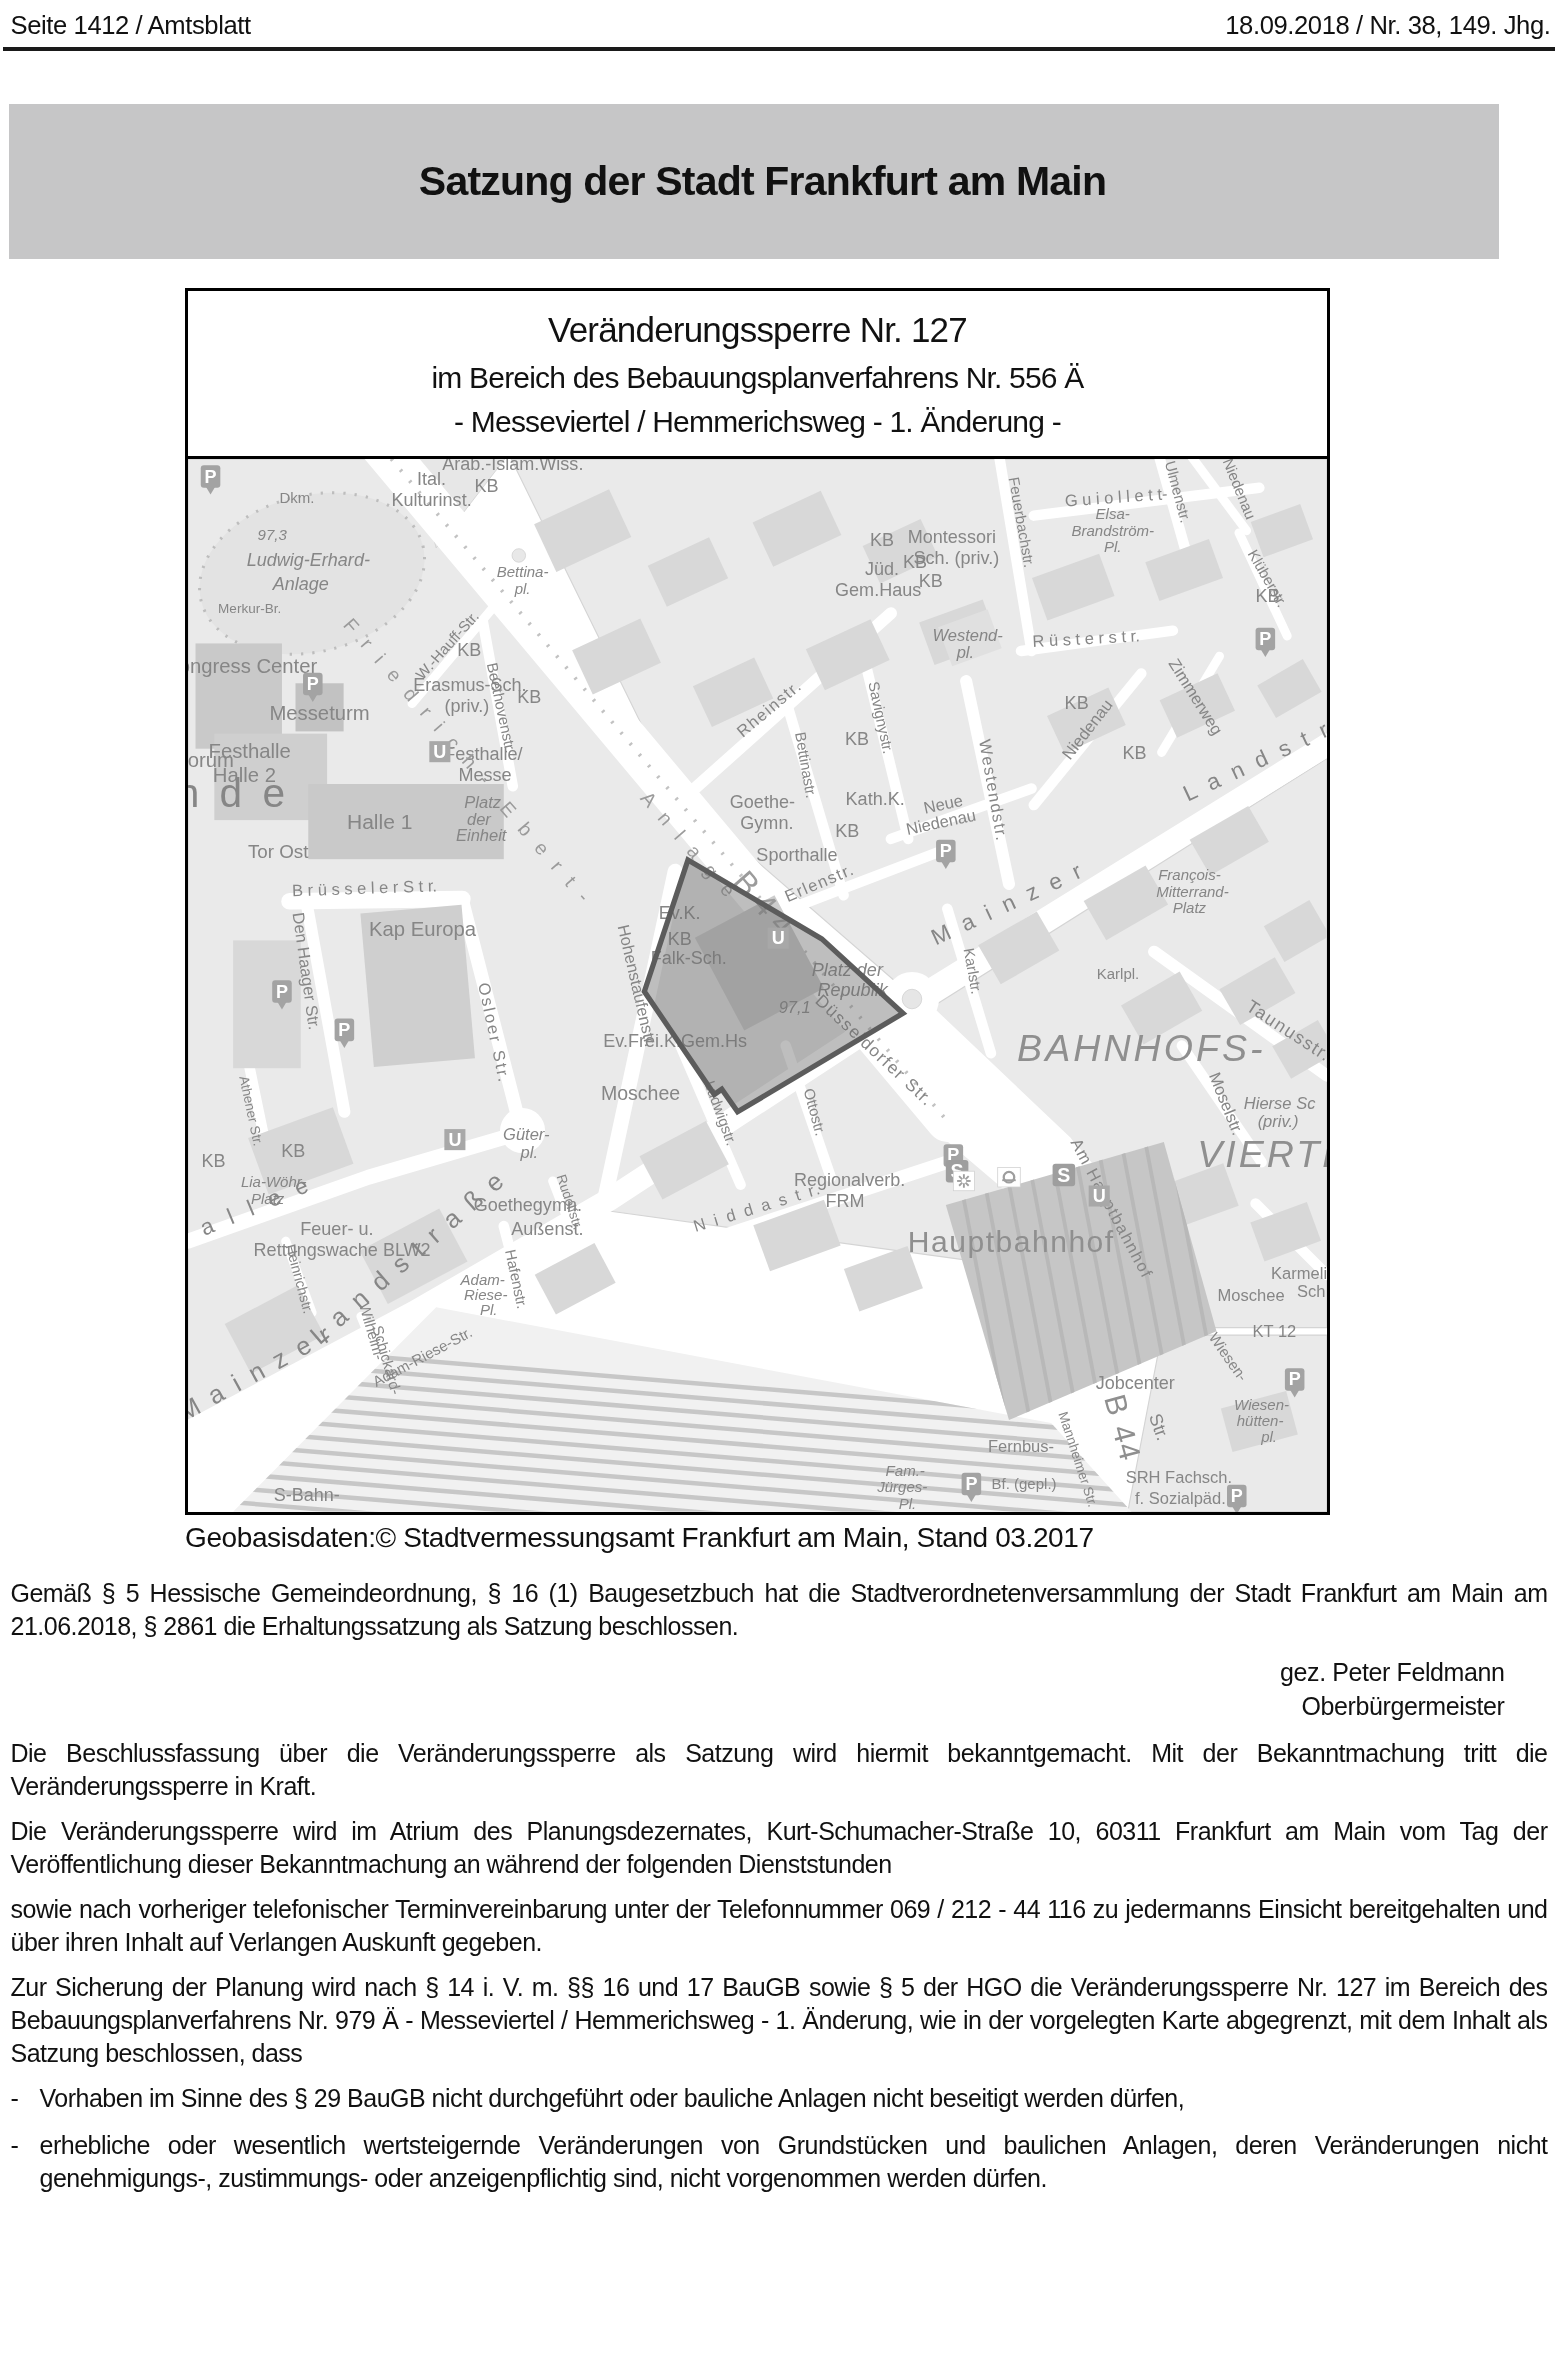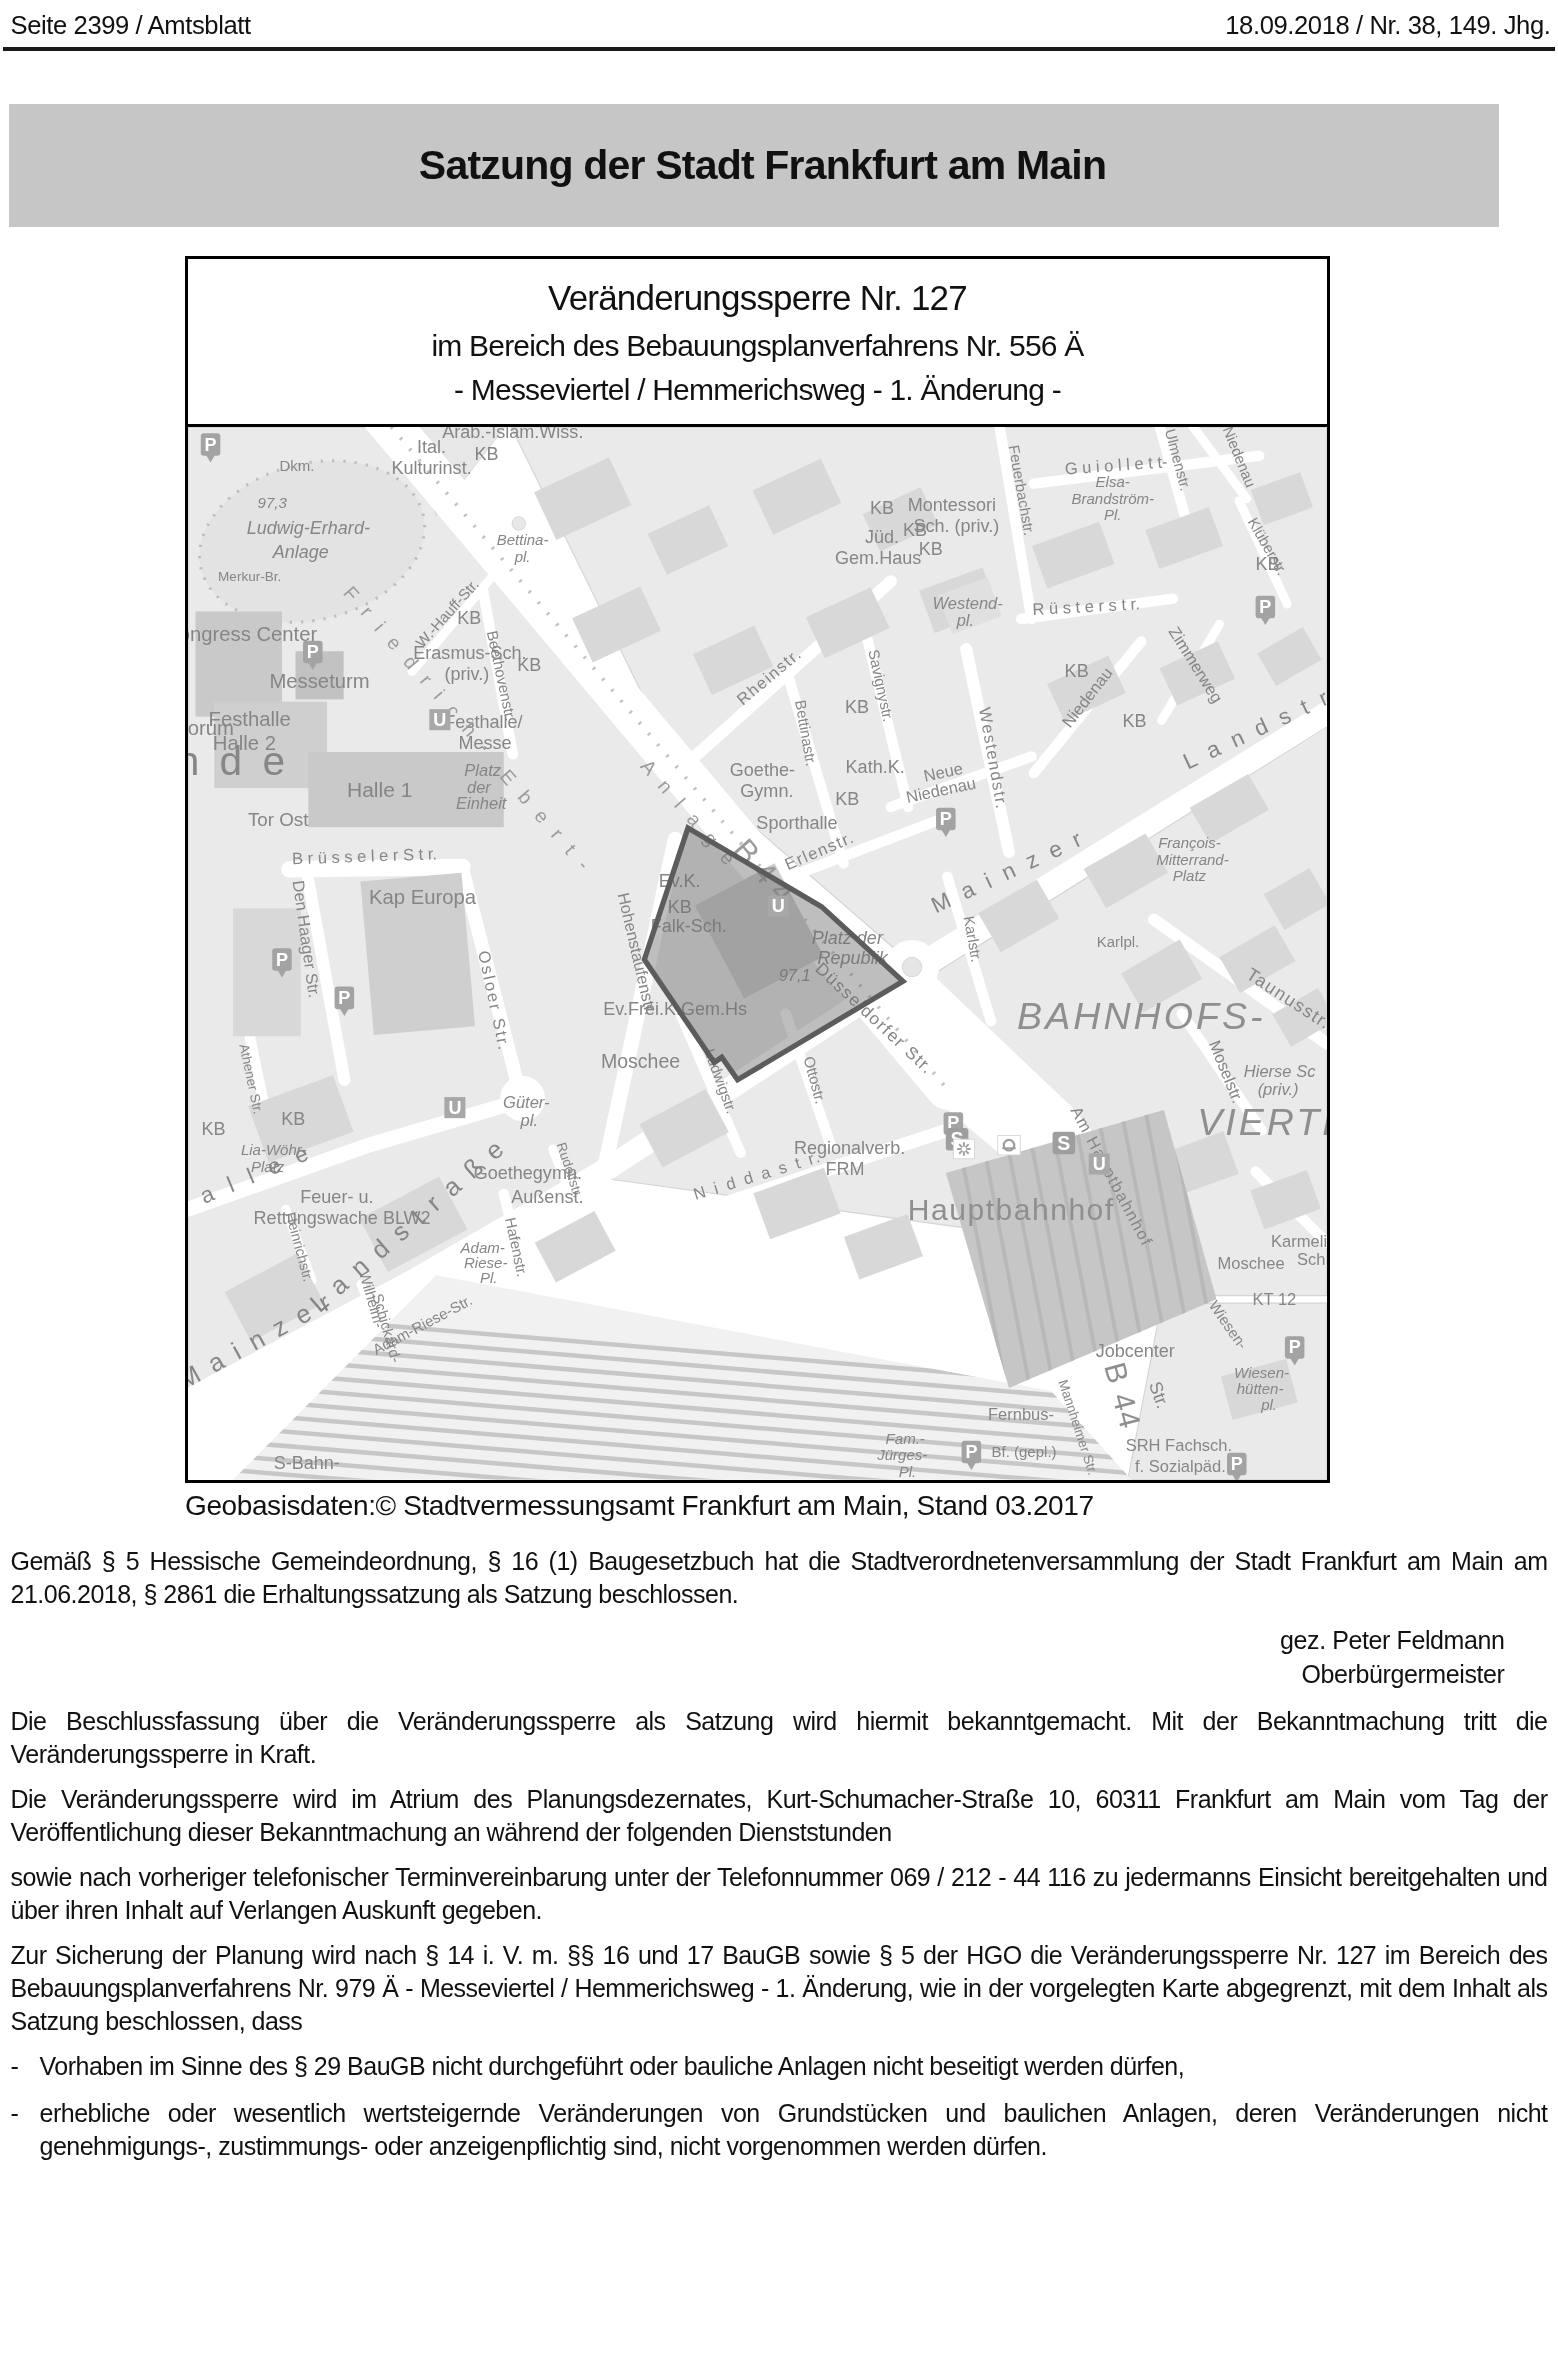--- a/index.html
+++ b/index.html
@@ -1,19 +1,19 @@
 <!DOCTYPE html>
 <html style="font-size:12px"><head>
 <meta charset="utf-8">
 <style>
   html,body{margin:0;padding:0;background:#ffffff;}
   body{width:1558px;height:2377px;position:relative;font-family:"Liberation Sans",sans-serif;color:#111;}
   .hdr{display:flex;justify-content:space-between;padding:10.5px 7.5px 0 10.5px;font-size:25.6px;letter-spacing:-0.4px;}
   .rule{height:3.8px;background:#1a1a1a;margin:7.5px 3px 0 3px;}
-  .banner{margin:53px 59px 0 9px;height:123px;background:#c6c6c7;display:flex;align-items:center;justify-content:center;padding-left:17px;}
+  .banner{margin:53px 59px 0 9px;height:155px;background:#c6c6c7;display:flex;align-items:center;justify-content:center;padding-left:17px;}
   .banner h1{margin:0;font-size:41px;font-weight:bold;letter-spacing:-0.8px;}
   .mapbox{margin-left:185px;margin-top:29px;width:1139px;border:3px solid #000;}
   .mapbox .titles{text-align:center;padding:19.6px 0 16.6px 0;border-bottom:3px solid #000;}
   .t1{font-size:35px;letter-spacing:-0.8px;margin:0 0 10.5px 0;}
   .t2{font-size:30px;letter-spacing:-0.8px;margin:0 0 10.5px 0;}
   .t3{font-size:30px;letter-spacing:-0.8px;margin:0;}
   .maparea{position:relative;width:1139px;height:1053px;overflow:hidden;background:#fff;}
   .caption{margin:7px 0 0 185px;font-size:28px;letter-spacing:-0.4px;}
   .bodytext{margin:22.6px 10.5px 0 10.5px;font-size:25px;line-height:1.32;letter-spacing:-0.5px;}
   .bodytext p{margin:0 0 12px 0;text-align:justify;}
@@ -21,21 +21,21 @@
   .sig{text-align:right;font-weight:normal;margin:13.5px 43px 13.5px 0;line-height:1.35;}
   .sig div{letter-spacing:-0.4px;}
   .bullet{display:flex;margin:0 0 13.5px 0;}
   .bullet .dash{width:29px;flex:0 0 29px;}
   .bullet .btxt{flex:1;text-align:justify;}
 </style>
 </head>
 <body>
 
 <div class="hdr">
-  <span>Seite 2399 / Amtsblatt</span>
+  <span>Seite 1412 / Amtsblatt</span>
   <span>18.09.2018 / Nr. 38, 149. Jhg.</span>
 </div>
 <div class="rule"></div>
 
 <div class="banner">
   <h1>Satzung der Stadt Frankfurt am Main</h1>
 </div>
 
 <div class="mapbox">
   <div class="titles">

